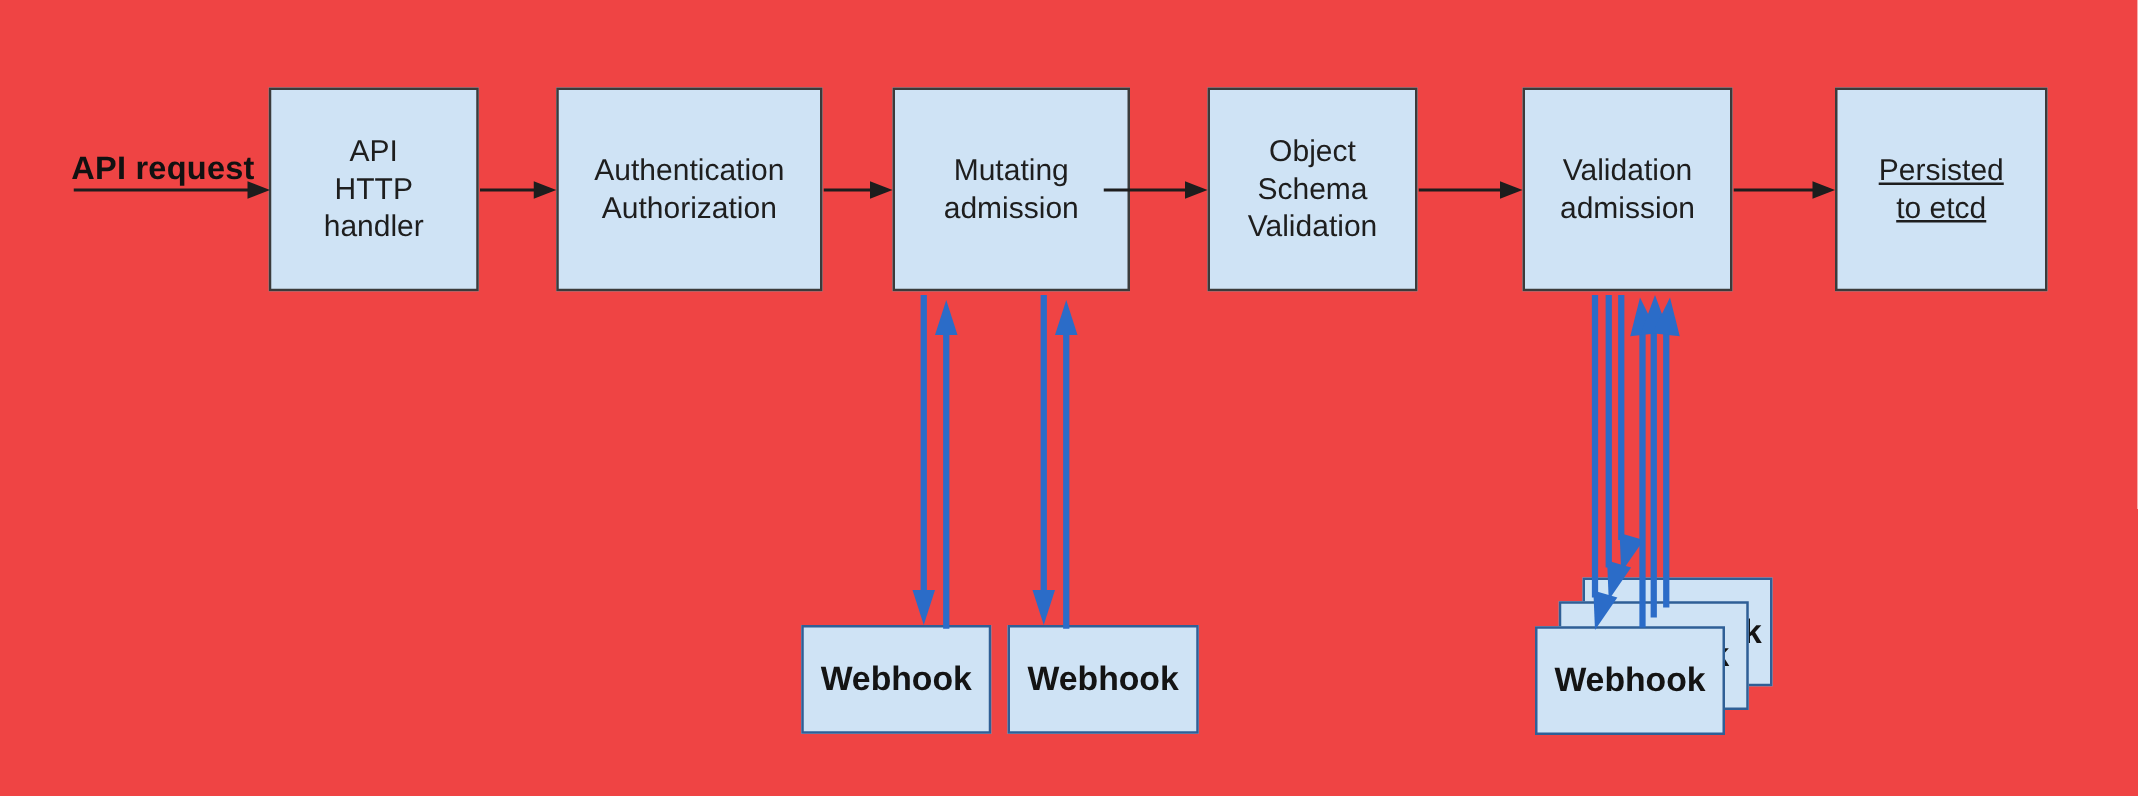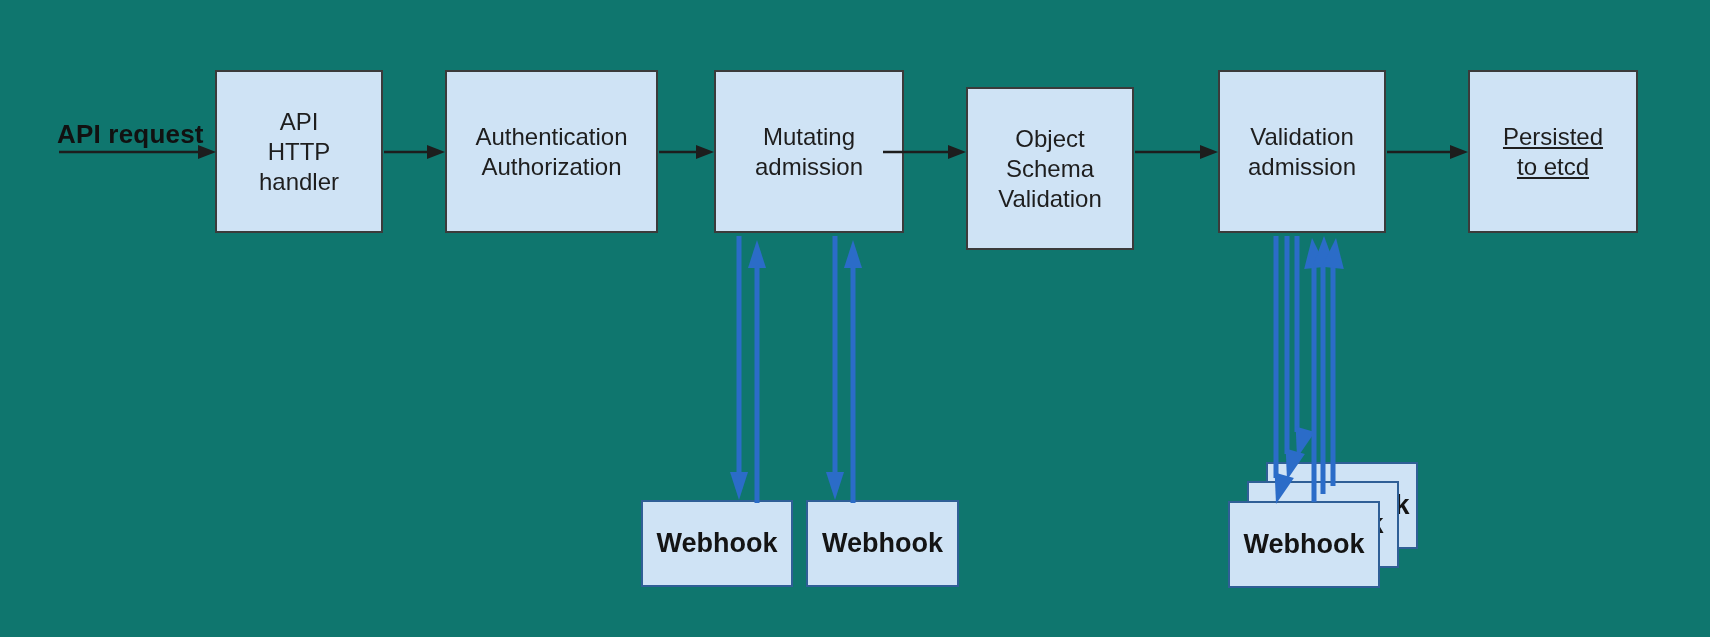--- a/index.html
+++ b/index.html
@@ -1,19 +1,19 @@
 <!DOCTYPE html>
 <html><head>
 <meta charset="utf-8">
 <style>
   html,body{margin:0;padding:0;background:#ffffff;}
   .canvas{
     position:relative;
     width:1710px;height:637px;
-    background:#0f766e;
+    background:#ef4444;
     font-family:"Liberation Sans", sans-serif;
     overflow:hidden;
   }
   .node{
     position:absolute;
     box-sizing:border-box;
     background:#cfe3f5;
     border:2px solid #3b3b3b;
     display:flex;align-items:center;justify-content:center;
     text-align:center;
@@ -26,21 +26,21 @@
     background:#cfe3f5;
     border:2.5px solid #2f5f96;
     display:flex;align-items:center;justify-content:center;
     text-align:center;
     font-size:27px;font-weight:bold;color:#141414;
     white-space:pre-line;
   }
   .n1{left:215px;top:70px;width:168px;height:163px;}
   .n2{left:445px;top:70px;width:213px;height:163px;}
   .n3{left:714px;top:70px;width:190px;height:163px;}
-  .n4{left:966px;top:70px;width:168px;height:163px;margin-top:17px;}
+  .n4{left:966px;top:70px;width:168px;height:163px;}
   .n5{left:1218px;top:70px;width:168px;height:163px;}
   .n6{left:1468px;top:70px;width:170px;height:163px;text-decoration:underline;}
   .w1{left:641px;top:500px;width:152px;height:87px;}
   .w2{left:806px;top:500px;width:153px;height:87px;}
   .vs-back{left:1266px;top:462px;width:152px;height:87px;padding-left:14px;}
   .vs-mid{left:1247px;top:481px;width:152px;height:87px;}
   .vs-front{left:1228px;top:501px;width:152px;height:87px;}
   .api-request{
     position:absolute;left:57px;top:118px;width:160px;height:32px;
     font-size:26px;font-weight:600;color:#111;line-height:32px;

